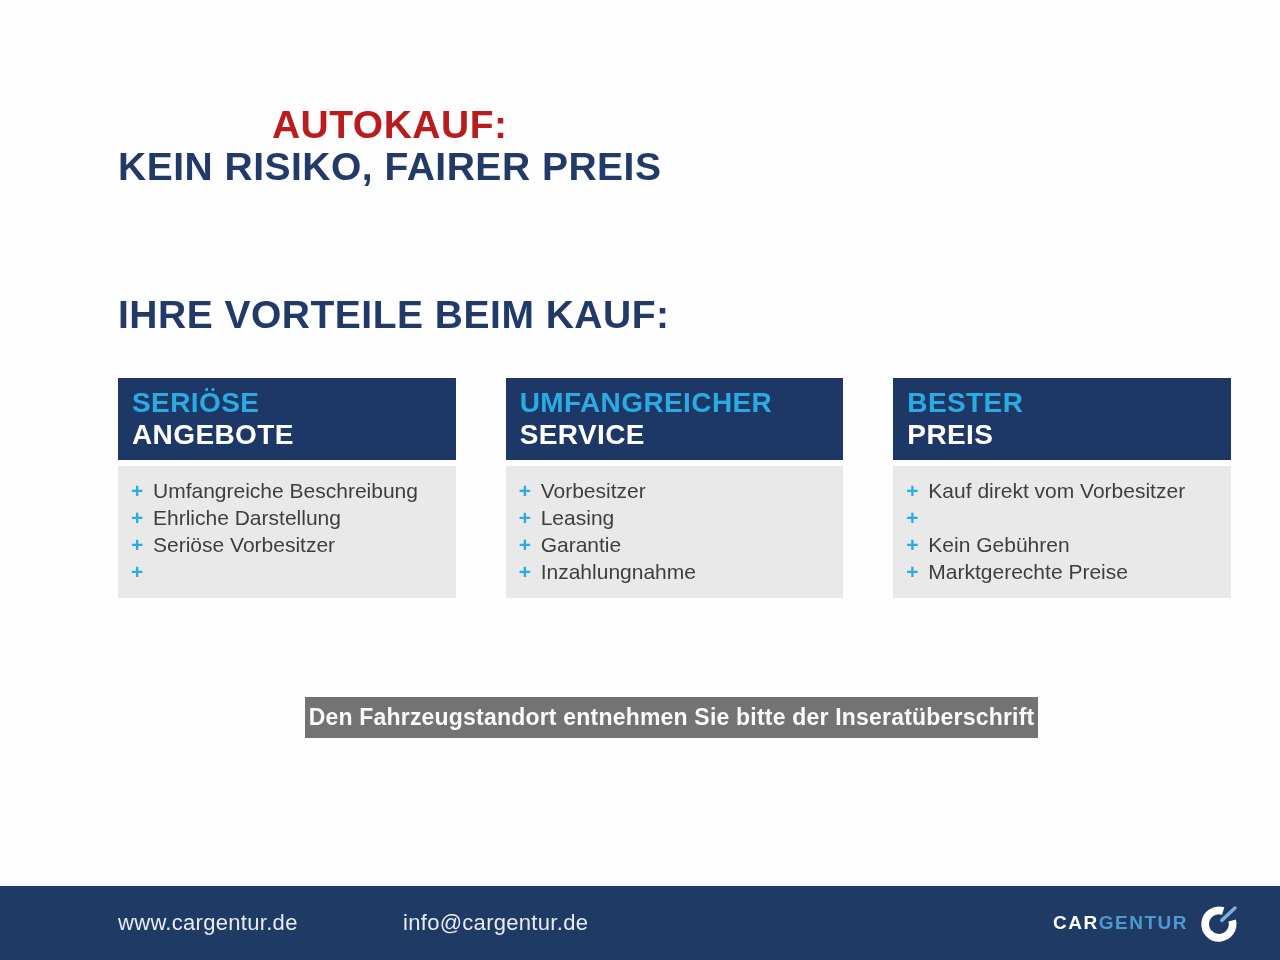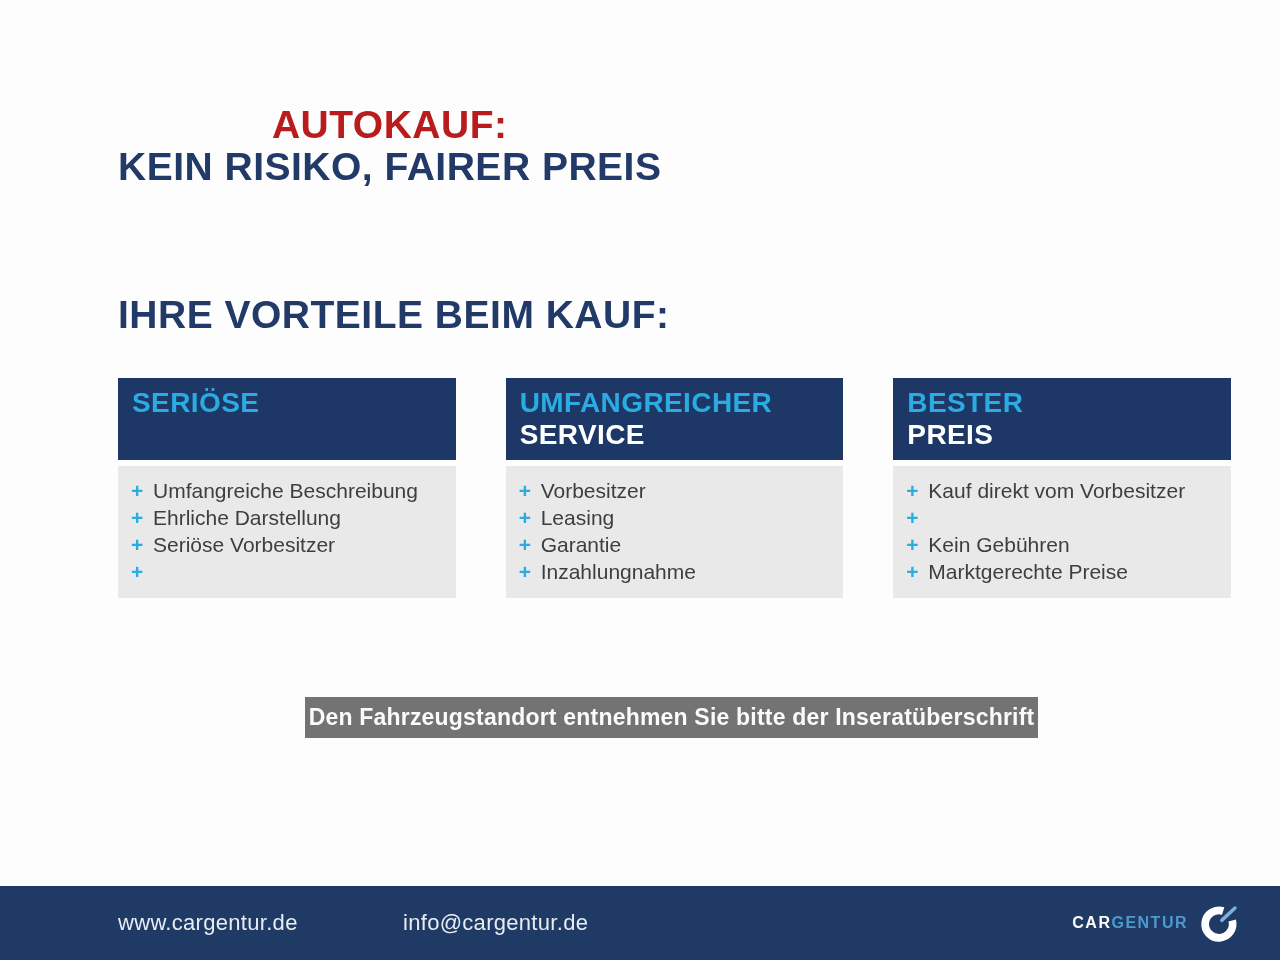--- a/index.html
+++ b/index.html
@@ -128,21 +128,21 @@
   .logo {
     position: absolute;
     right: 38px;
     top: 50%;
     transform: translateY(-50%);
     display: flex;
     align-items: center;
     gap: 10px;
   }
   .logo-text {
-    font-size: 16px;
+    font-size: 19px;
     font-weight: 700;
     letter-spacing: 1.5px;
     display: flex;
   }
   .logo-part1 { color: #FFFFFF; }
   .logo-part2 { color: #4E9ACF; }
   .logo-icon { width: 44px; height: 46px; display: block; }
 </style>
 </head>
 <body>
@@ -152,20 +152,21 @@
   <div class="title-line navy">KEIN RISIKO, FAIRER PREIS</div>
 </div>
 
 <div class="section-title">IHRE VORTEILE BEIM KAUF:</div>
 
 <div class="columns">
 
   <div class="column">
     <div class="col-header">
       <div class="line accent">SERIÖSE</div>
+      <div class="line white">ANGEBOTE</div>
     </div>
     <div class="col-body">
       <div class="item">
         <span class="plus">+</span>
         <span>Umfangreiche Beschreibung</span>
       </div>
       <div class="item">
         <span class="plus">+</span>
         <span>Ehrliche Darstellung</span>
       </div>

